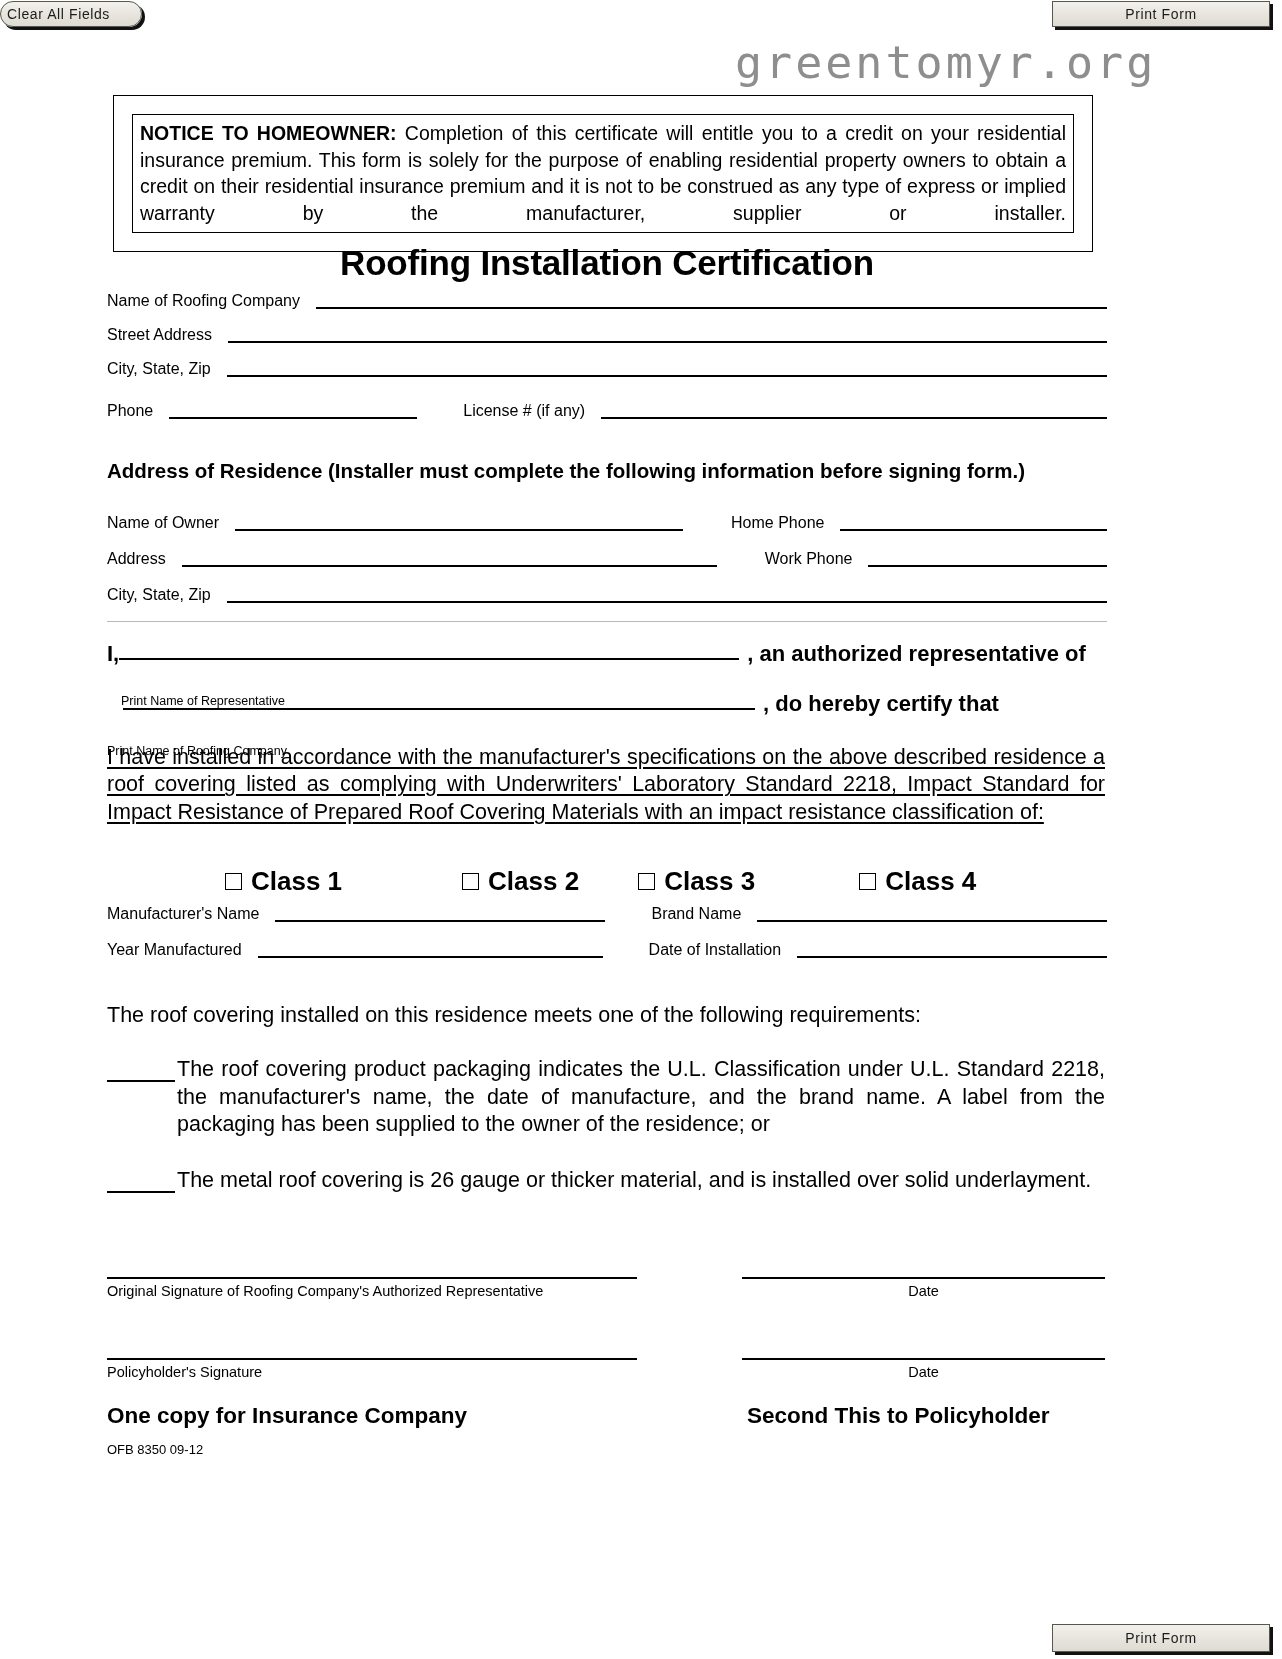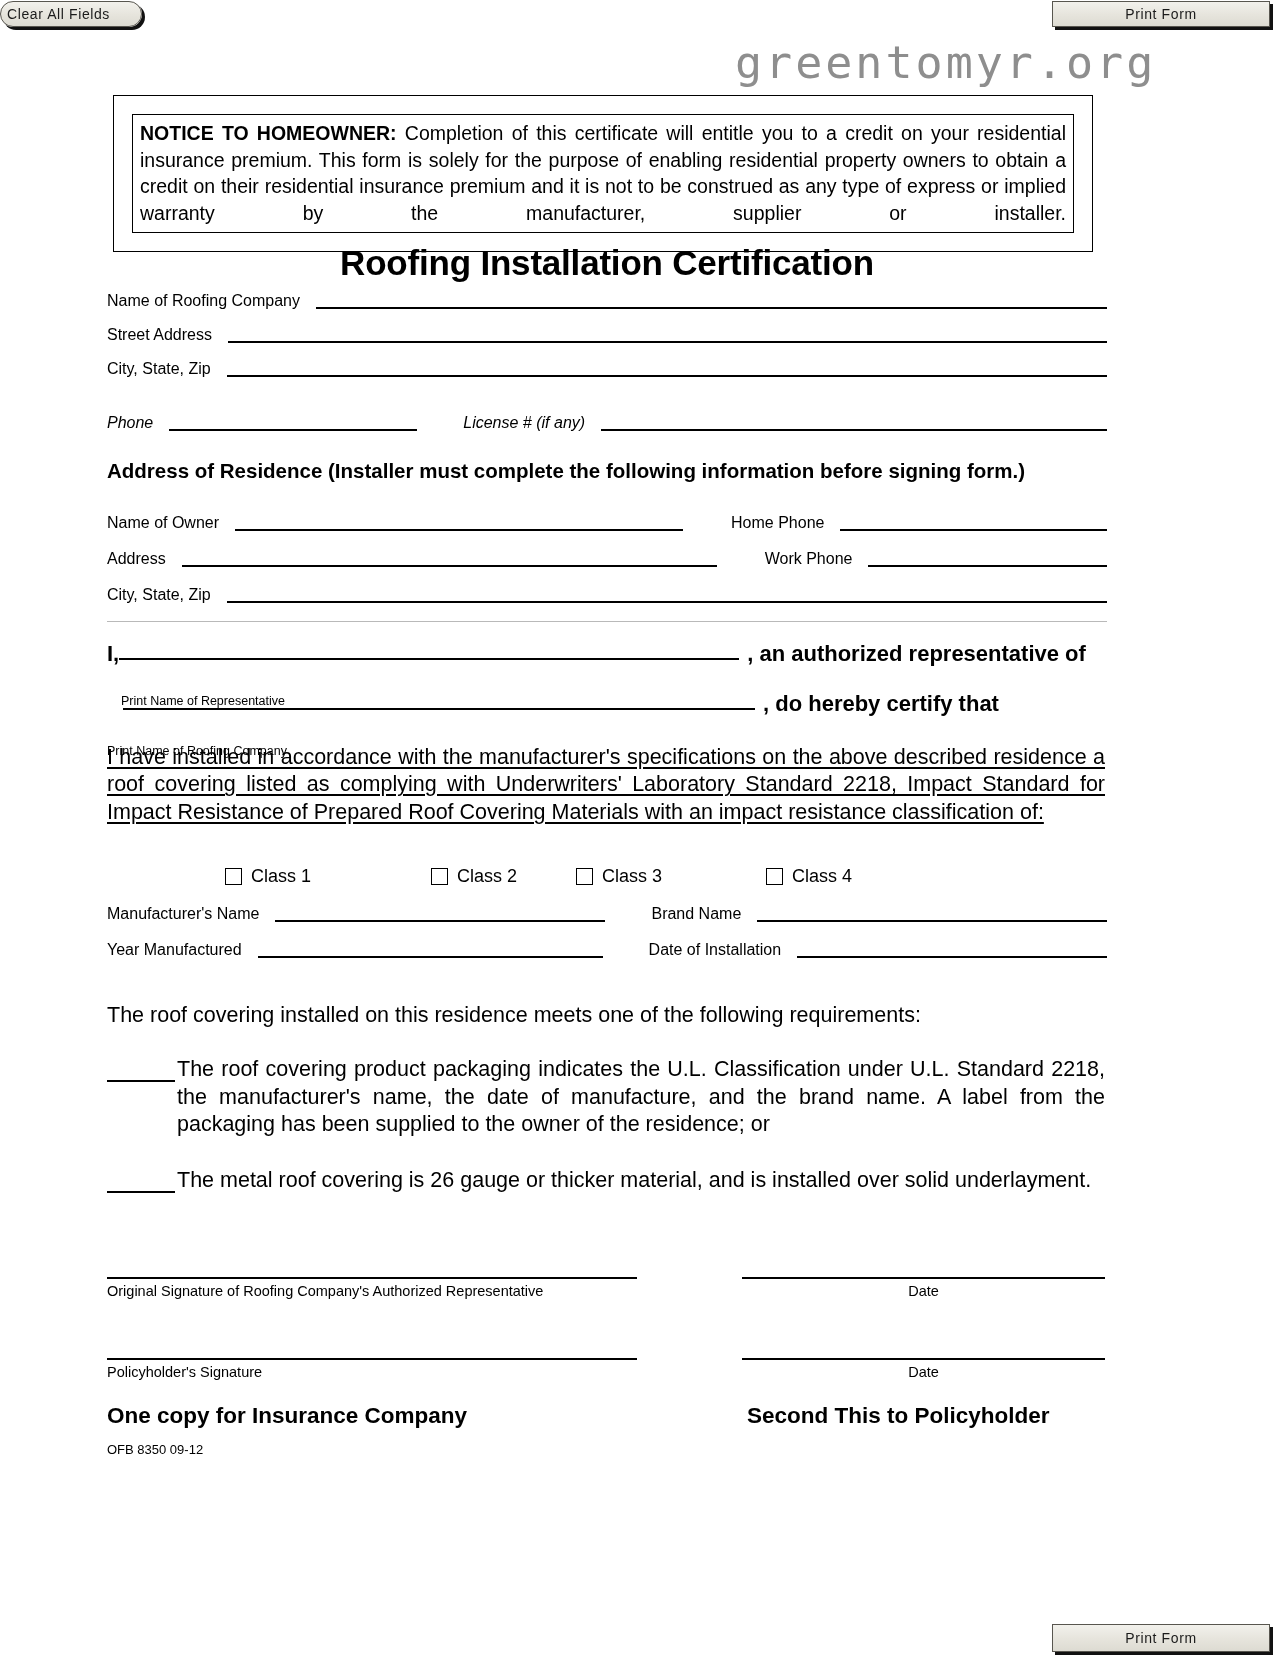--- a/index.html
+++ b/index.html
@@ -115,21 +115,21 @@
     line-height:27.3px;
     text-align:justify;
     text-decoration:underline;
     text-underline-offset:3px;
   }
 
   
   .class-row{
     position:absolute;left:0;top:866px;width:1000px;
     display:flex;
-    font-size:18px;font-weight:normal;
+    font-size:26px;font-weight:bold;
   }
   .class-item{display:flex;align-items:center;gap:9px;}
   .cbox{
     display:inline-block;width:15px;height:15px;
     border:1.6px solid #000;
     background:#fff;
   }
 
   .plain-para{
     position:absolute;left:0;top:1002px;width:1000px;
@@ -202,21 +202,21 @@
   <div class="frow" style="left:0;top:324px;width:1000px;">
     <span class="flabel">Street Address</span>
     <span class="rule grow"></span>
   </div>
 
   <div class="frow" style="left:0;top:358px;width:1000px;">
     <span class="flabel">City, State, Zip</span>
     <span class="rule grow"></span>
   </div>
 
-  <div class="frow" style="left:0;top:412px;width:1000px;font-style:italic;">
+  <div class="frow" style="left:0;top:400px;width:1000px;">
     <span class="flabel">Phone</span>
     <span class="rule" style="width:248px;"></span>
     <span class="gap" style="width:14px;"></span>
     <span class="flabel">License # (if any)</span>
     <span class="rule grow"></span>
   </div>
 
   <div class="bold-head">Address of Residence (Installer must complete the following information before signing form.)</div>
 
   <div class="frow" style="left:0;top:512px;width:1000px;">

